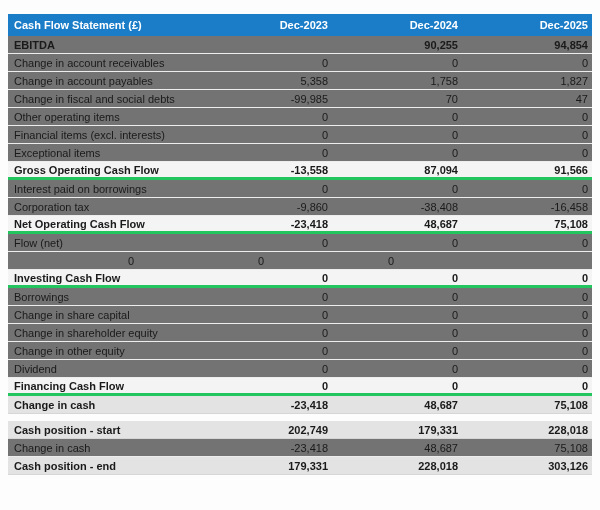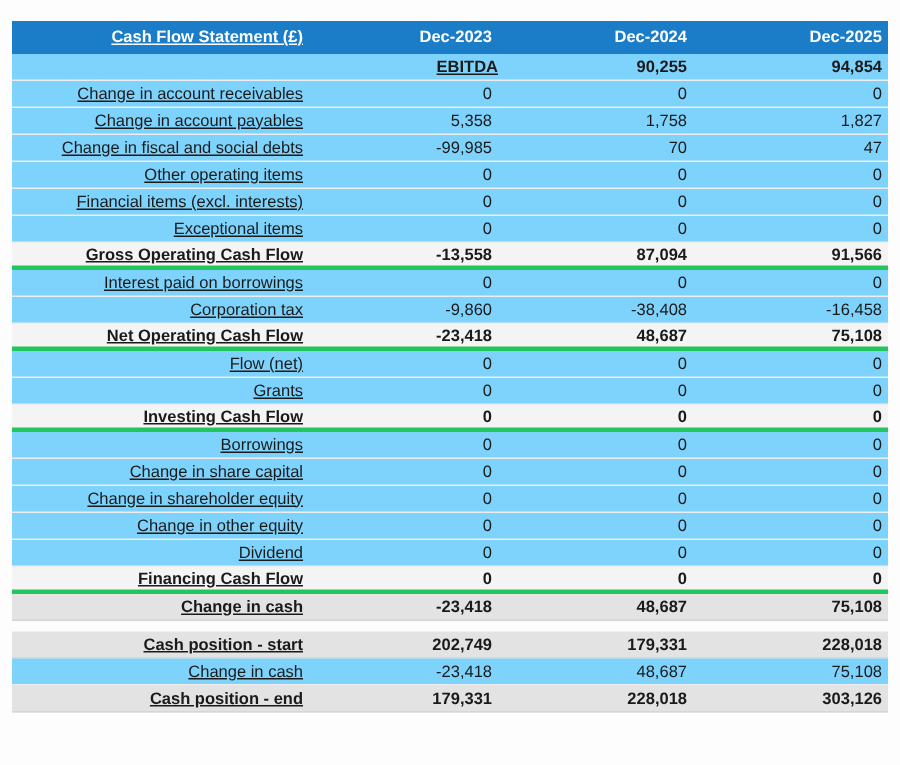--- a/index.html
+++ b/index.html
@@ -15,28 +15,28 @@
   html,body{width:600px;height:510px;background:#fdfdfd;overflow:hidden;}
   body{font-family:"Liberation Sans","DejaVu Sans",sans-serif;font-size:11px;color:var(--text);}
   .wrap{padding:14px 8px 0 8px;}
   .table{width:584px;}
   .thead{
     display:flex;align-items:center;height:22px;
     background:var(--header-bg);color:var(--header-text);font-weight:bold;
   }
   .row{
     display:flex;align-items:center;height:18px;
-    background:#7dd3fc;border-bottom:1px solid var(--row-border);
+    background:#737373;border-bottom:1px solid var(--row-border);
   }
   .row.bold{font-weight:bold;}
   .row.subtotal{background:var(--subtotal-bg);font-weight:bold;border-bottom:3px solid #22c55e;}
   .row.summary{background:var(--summary-bg);font-weight:bold;border-bottom:1px solid var(--summary-border);}
   .spacer{height:7px;background:transparent;}
   .cell{white-space:nowrap;overflow:hidden;}
-  .cell.label{flex:1 1 auto;padding-left:6px;text-align:right;text-decoration:underline;}
+  .cell.label{flex:1 1 auto;padding-left:6px;text-align:left;}
   .cell.num{flex:0 0 130px;width:130px;padding-right:4px;text-align:right;}
 </style>
 </head>
 <body>
 
 <div class="wrap">
   <div class="table">
     <div class="thead">
       <div class="cell label">Cash Flow Statement (£)</div>
       <div class="cell num">Dec-2023</div>
@@ -109,21 +109,20 @@
           <div class="cell num">48,687</div>
           <div class="cell num">75,108</div>
         </div>
         <div class="row normal">
           <div class="cell label">Flow (net)</div>
           <div class="cell num">0</div>
           <div class="cell num">0</div>
           <div class="cell num">0</div>
         </div>
         <div class="row normal">
-          <div class="cell label">Grants</div>
           <div class="cell num">0</div>
           <div class="cell num">0</div>
           <div class="cell num">0</div>
         </div>
         <div class="row subtotal">
           <div class="cell label">Investing Cash Flow</div>
           <div class="cell num">0</div>
           <div class="cell num">0</div>
           <div class="cell num">0</div>
         </div>

